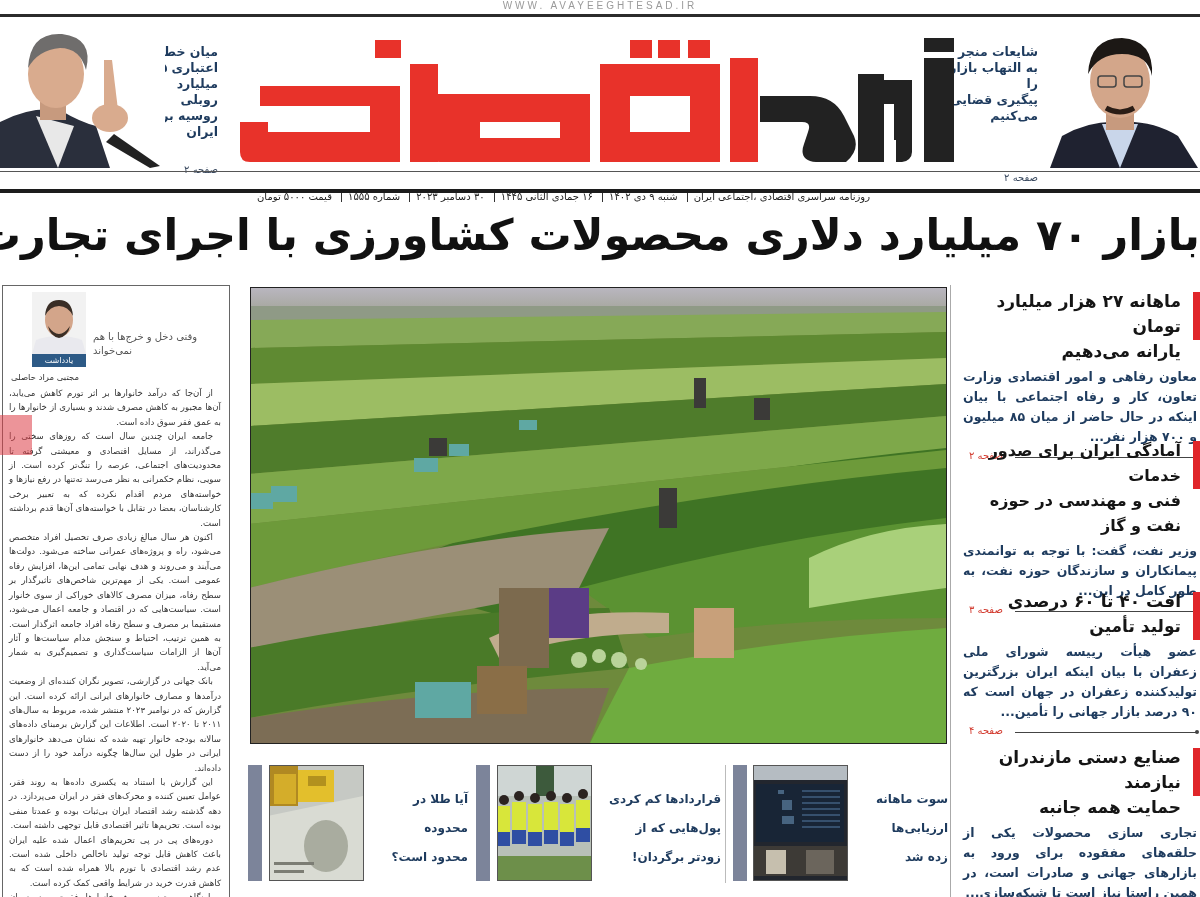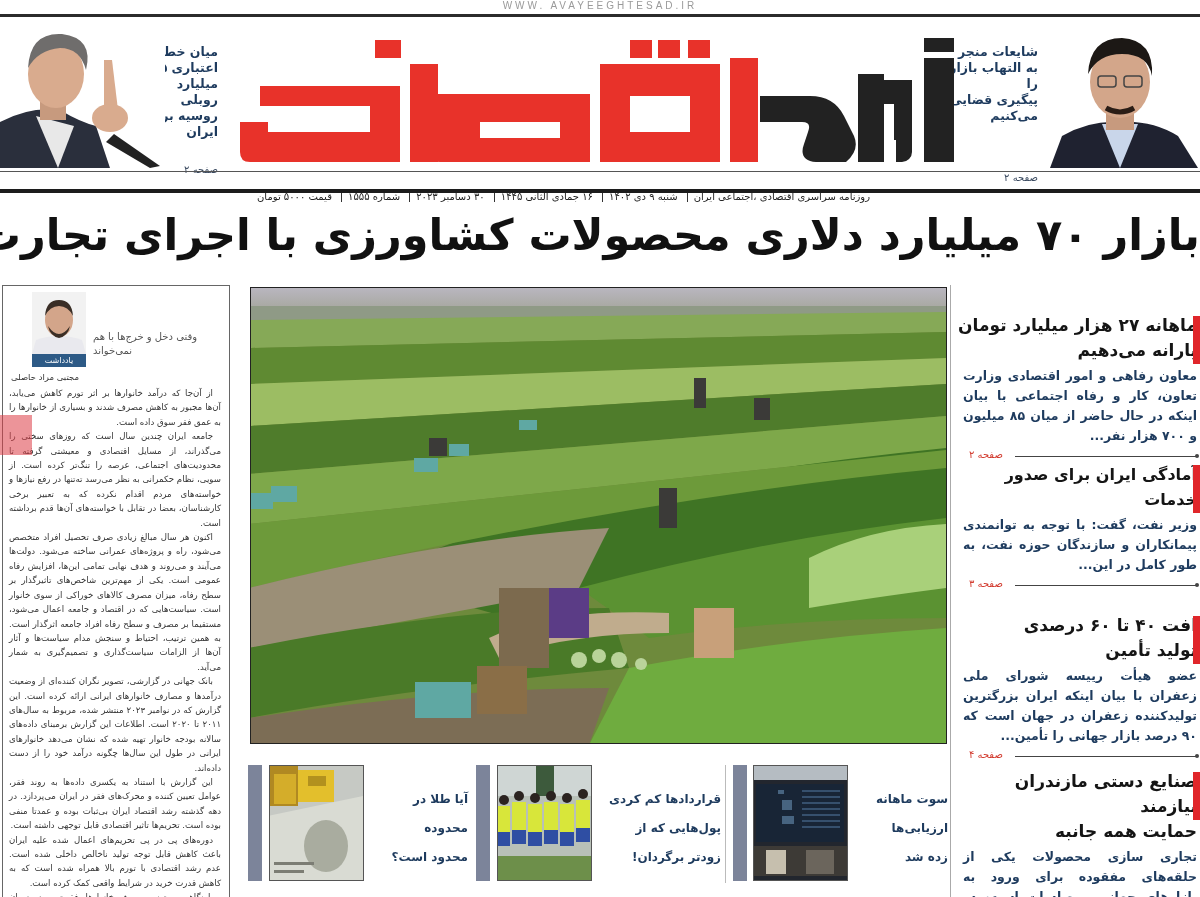--- a/index.html
+++ b/index.html
@@ -39,21 +39,21 @@
   .opinion .badge { position: absolute; right: 143px; top: 68px; width: 54px; height: 13px; background: #2d5a86; color: #fff; font-size: 8px; text-align: center; line-height: 13px; }
   .opinion .op-title { position: absolute; right: 6px; top: 44px; width: 130px; font-size: 10px; color: #555; line-height: 14px; text-align: left; direction: rtl; }
   .opinion .author-name { position: absolute; right: 150px; top: 86px; font-size: 8.5px; color: #333; }
   .opinion .body { position: absolute; right: 8px; top: 100px; width: 212px; font-size: 8.6px; line-height: 14.4px; color: #333; text-align: justify; direction: rtl; }
   .opinion .body p { text-indent: 8px; }
   .watermark { position: absolute; left: 0; top: 415px; width: 32px; height: 40px; background: rgba(220,60,70,0.55); }
 
   
   .news-col { position: absolute; left: 950px; top: 285px; width: 250px; height: 612px; border-left: 1px solid #aaa; }
   .news-item { position: absolute; left: 0; width: 250px; }
-  .news-item .hl-wrap { position: relative; padding-right: 4px; padding-left: 4px; margin-top: 24px; }
+  .news-item .hl-wrap { position: relative; padding-right: 20px; padding-left: 4px; }
   .news-item .redbar { position: absolute; right: 1px; top: 3px; width: 7px; background: #e0262a; }
   .news-item .hl { font-weight: bold; font-size: 17px; line-height: 25px; color: #151515; text-align: right; letter-spacing: -0.5px; }
   .news-item .lead { font-size: 12.5px; line-height: 20px; color: #1e3b5e; text-align: justify; padding: 3px 4px 0 4px; font-weight: bold; margin-left: 8px; }
   .news-item .foot { position: relative; height: 16px; margin-top: 2px; }
   .news-item .foot .pg { position: absolute; left: 18px; top: 1px; font-size: 10px; color: #d23a2e; }
   .news-item .foot .line { position: absolute; left: 64px; right: 4px; top: 8px; height: 1px; background: #444; }
   .news-item .foot .dot { position: absolute; right: 2px; top: 6px; width: 4px; height: 4px; border-radius: 50%; background: #444; }
 
   
   .teaser-box { position: absolute; top: 765px; height: 120px; }
@@ -251,20 +251,21 @@
         <span class="line"></span>
         <span class="dot"></span>
       </div>
   </div>
 
   <div class="news-item" style="top:153px;">
     <div class="hl-wrap">
       <div class="redbar" style="height:48px;"></div>
       <div class="hl" style="font-size:16px;">
         <div>آمادگی ایران برای صدور خدمات</div>
+          <div>فنی و مهندسی در حوزه نفت و گاز</div>
       </div>
     </div>
     <div class="lead">وزیر نفت، گفت: با توجه به توانمندی پیمانکاران و سازندگان حوزه نفت، به طور کامل در این...</div>
     <div class="foot">
         <span class="pg">صفحه ۳</span>
         <span class="line"></span>
         <span class="dot"></span>
       </div>
   </div>
 

